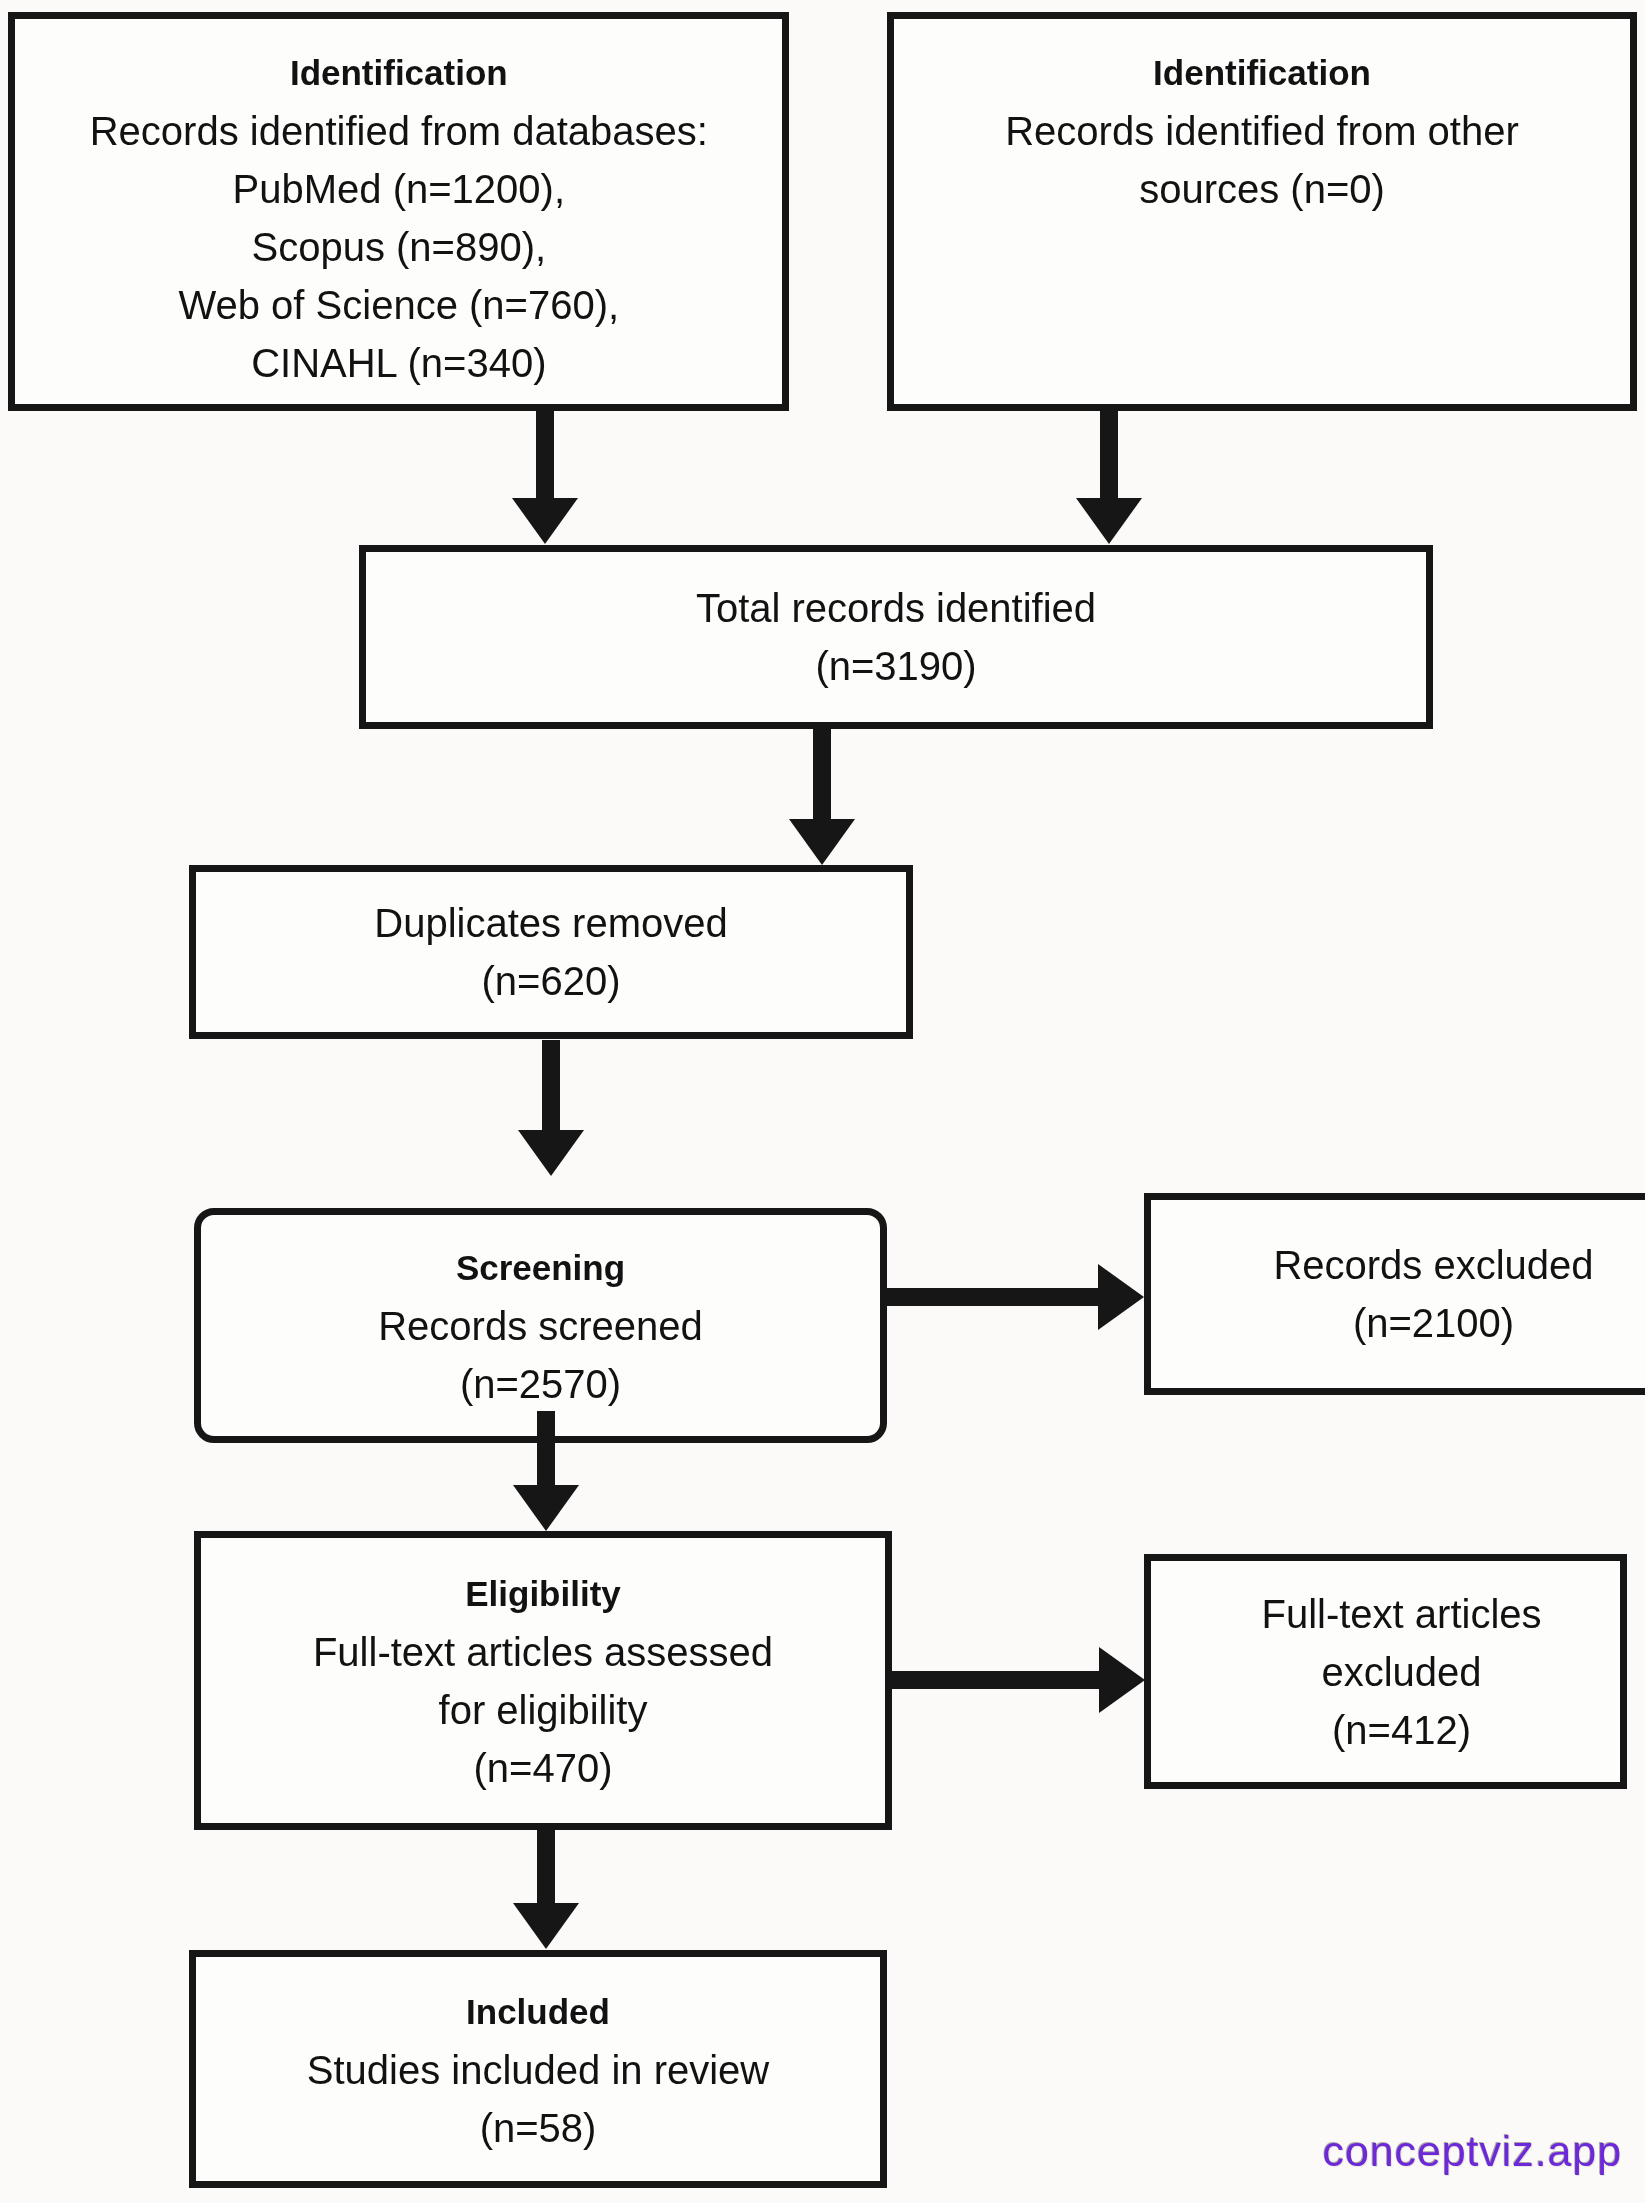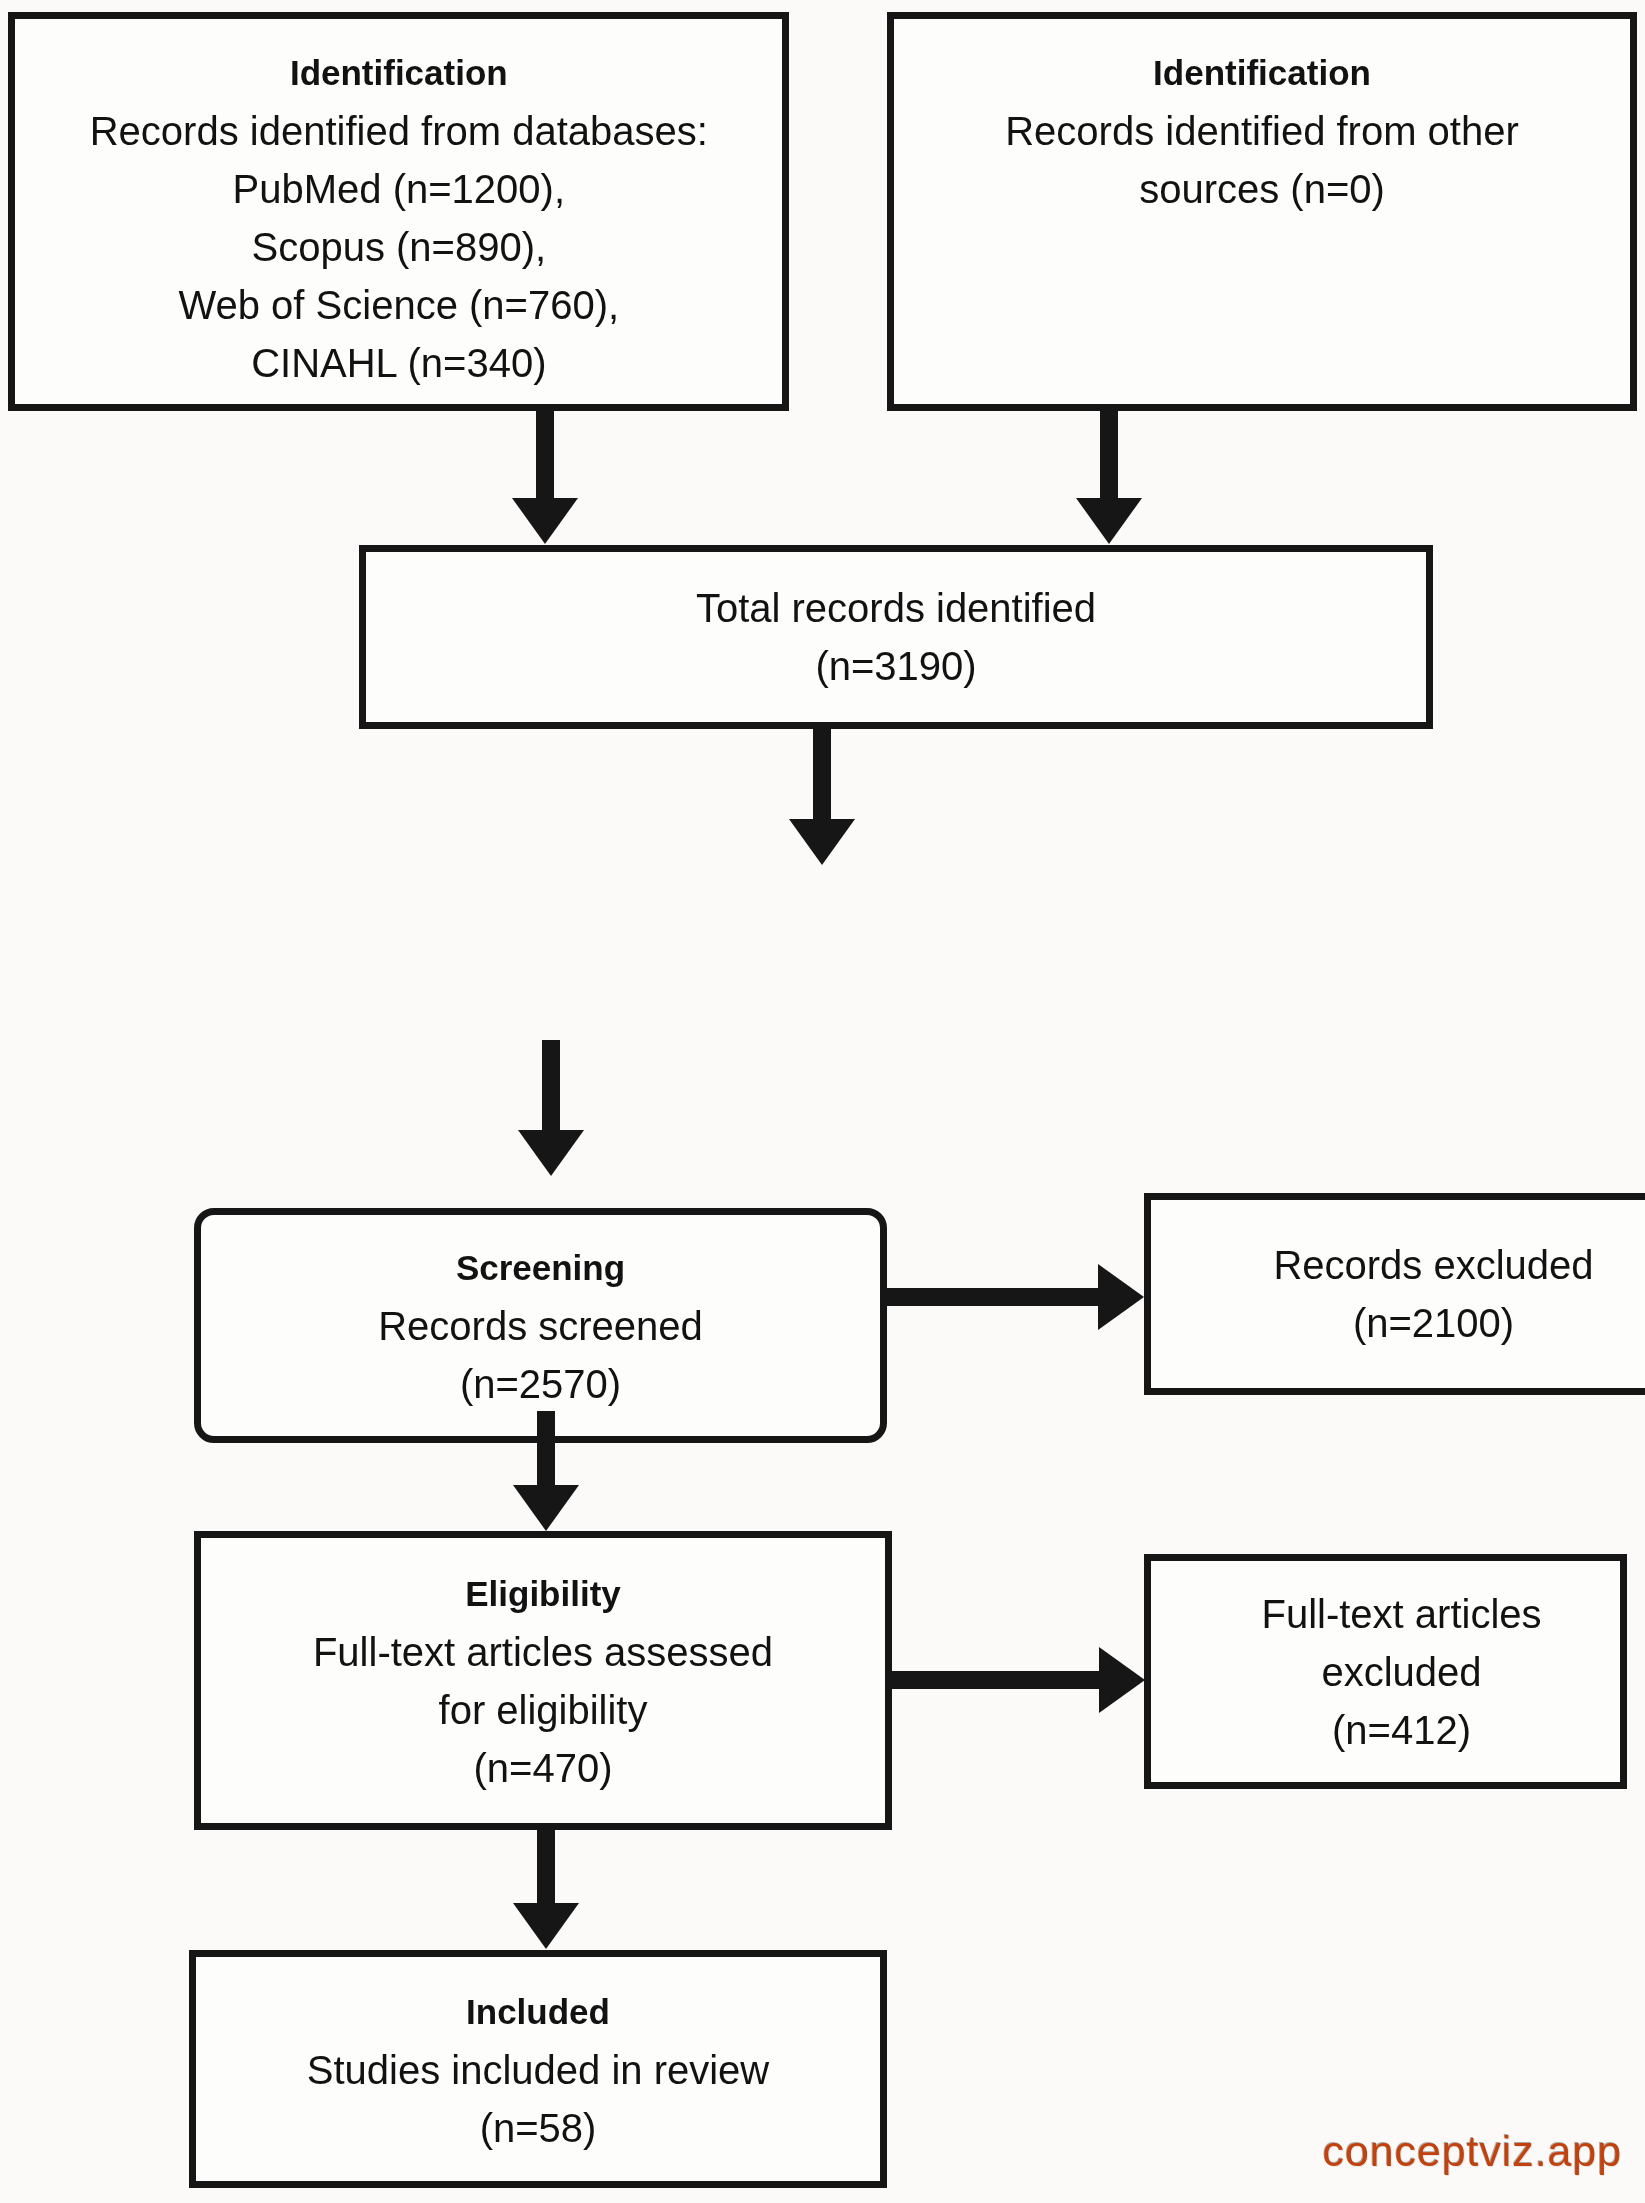--- a/index.html
+++ b/index.html
@@ -57,21 +57,21 @@
     border-top: 33px solid transparent;
     border-bottom: 33px solid transparent;
     border-left: 46px solid #161616;
   }
 
   .watermark {
     position: absolute;
     right: 24px;
     top: 2127px;
     font-size: 43px;
-    color: #c2410c;
+    color: #6d28d9;
     letter-spacing: 0.9px;
     text-shadow: -0.9px -0.9px 0 #a9a7a3, 0.9px 0.9px 0 #e8e6e2;
   }
 </style>
 </head>
 <body>
 
 <div class="canvas">
 
   <div class="box top-align" style="left:8.3px; top:12px; width:781px; height:399px;">
@@ -101,20 +101,24 @@
   <div class="box center" style="left:359px; top:545px; width:1074px; height:184px;">
     <div class="line">Total records identified</div>
     <div class="line">(n=3190)</div>
   </div>
 
   <div class="varrow" style="left:789px; top:728px; height:137px;">
     <div class="shaft"></div>
     <div class="head"></div>
   </div>
 
+  <div class="box center" style="left:189px; top:865px; width:724px; height:174px;">
+    <div class="line">Duplicates removed</div>
+    <div class="line">(n=620)</div>
+  </div>
 
   <div class="varrow" style="left:518px; top:1040px; height:136px;">
     <div class="shaft"></div>
     <div class="head"></div>
   </div>
 
   <div class="box center" style="left:194px; top:1208px; width:693px; height:235px;border-radius:20px;">
     <div class="heading">Screening</div>
     <div class="line">Records screened</div>
     <div class="line">(n=2570)</div>

